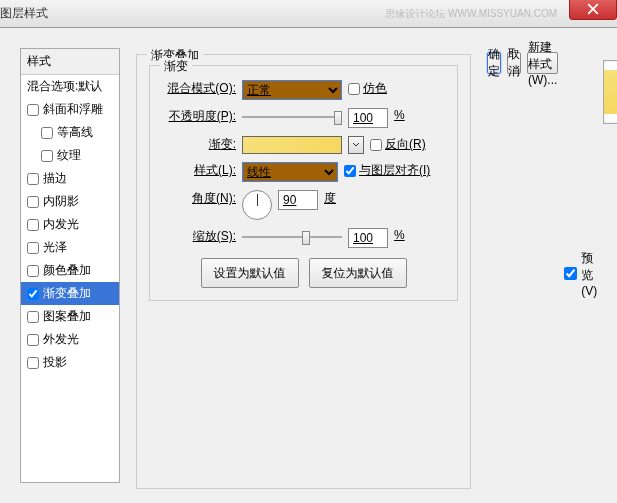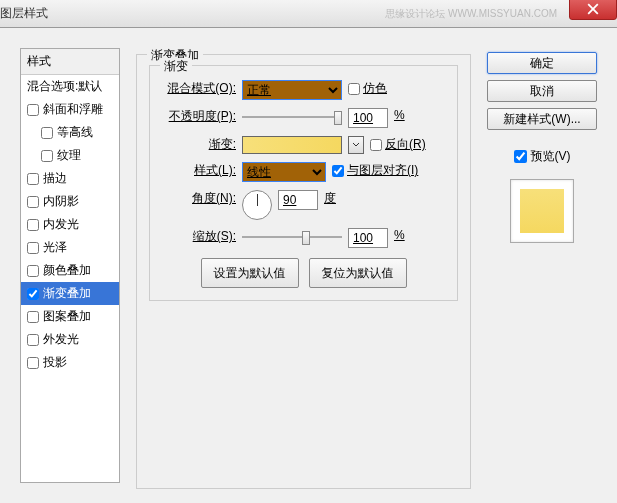--- a/index.html
+++ b/index.html
@@ -23,41 +23,41 @@
 .center-panel { flex: 1; position: relative; }
 .fieldset { border: 1px solid #ccc; padding: 10px 12px 12px; margin-top: 6px; position: relative; background: #f0f0f0; height: 100%; }
 .fieldset > .legend { position: absolute; top: -8px; left: 10px; background: #f0f0f0; padding: 0 4px; }
 .inner-fieldset { border: 1px solid #ccc; padding: 14px 12px 12px; position: relative; }
 .inner-fieldset > .legend { position: absolute; top: -8px; left: 10px; background: #f0f0f0; padding: 0 4px; }
 
 .row { display: flex; align-items: flex-start; margin-bottom: 8px; gap: 6px; text-decoration: underline; }
 .row .label { width: 74px; text-align: right; }
 .row select { height: 20px; border: 1px solid #3b82f6; background: #a16207; }
 .row .select-blend { width: 100px; }
-.row .select-style { width: 84px; }
+.row .select-style { width: 96px; }
 .row input[type=text] { height: 20px; border: 1px solid #888; padding: 0 4px; text-align: left; }
 .row .num { width: 40px; background: #fff; border: 1px solid #3875d7; }
 .row .unit { }
 .row .chk { display: flex; align-items: center; gap: 3px; }
 .row input[type=checkbox] { width: 12px; height: 12px; }
 
 .slider { width: 100px; height: 18px; position: relative; display: inline-block; }
 .slider .track { position: absolute; top: 8px; left: 0; right: 0; height: 2px; background: #aaa; }
 .slider .thumb { position: absolute; top: 3px; width: 8px; height: 14px; background: linear-gradient(#fafafa,#ddd); border: 1px solid #888; }
 
 .gradient-preview { width: 100px; height: 18px; background: linear-gradient(to right, #f7e07a, #f5d860); border: 1px solid #666; display: inline-block; }
 .dd-btn { width: 16px; height: 18px; background: linear-gradient(#f8f8f8,#ddd); border: 1px solid #666; display: inline-flex; align-items: center; justify-content: center; }
 
 .angle-dial { width: 30px; height: 30px; border: 1px solid #888; border-radius: 50%; background: #fff; position: relative; display: inline-block; }
 .angle-dial .hand2 { position: absolute; left: 50%; top: 3px; width: 1px; height: 12px; background: #333; }
 
 .btn-row { display: flex; gap: 10px; justify-content: center; margin-top: 10px; }
 .btn { height: 30px; padding: 0 12px; background: linear-gradient(#fafafa,#e5e5e5); border: 1px solid #888; border-radius: 2px; cursor: default; display: inline-flex; align-items: center; }
 
-.right-panel { width: 110px; display: flex; flex-direction: column; gap: 6px; padding-top: 4px; }
+.right-panel { width: 110px; display: flex; flex-direction: row; gap: 6px; padding-top: 4px; }
 .rbtn { height: 22px; background: linear-gradient(#fafafa,#e5e5e5); border: 1px solid #888; border-radius: 2px; display: flex; align-items: center; justify-content: center; }
 .rbtn.primary { border: 1px solid #3875d7; box-shadow: 0 0 2px #6ea0f0; }
 .preview-chk { display: flex; align-items: center; justify-content: center; gap: 4px; margin-top: 12px; }
 .preview-box { width: 64px; height: 64px; background: #fff; border: 1px solid #aaa; margin: 8px auto 0; display: flex; align-items: center; justify-content: center; box-shadow: inset 0 0 3px #ddd; }
 .preview-swatch { width: 44px; height: 44px; background: linear-gradient(#f7e07a,#f5d860); }
 </style>
 </head>
 <body>
 
 <div class="titlebar">

